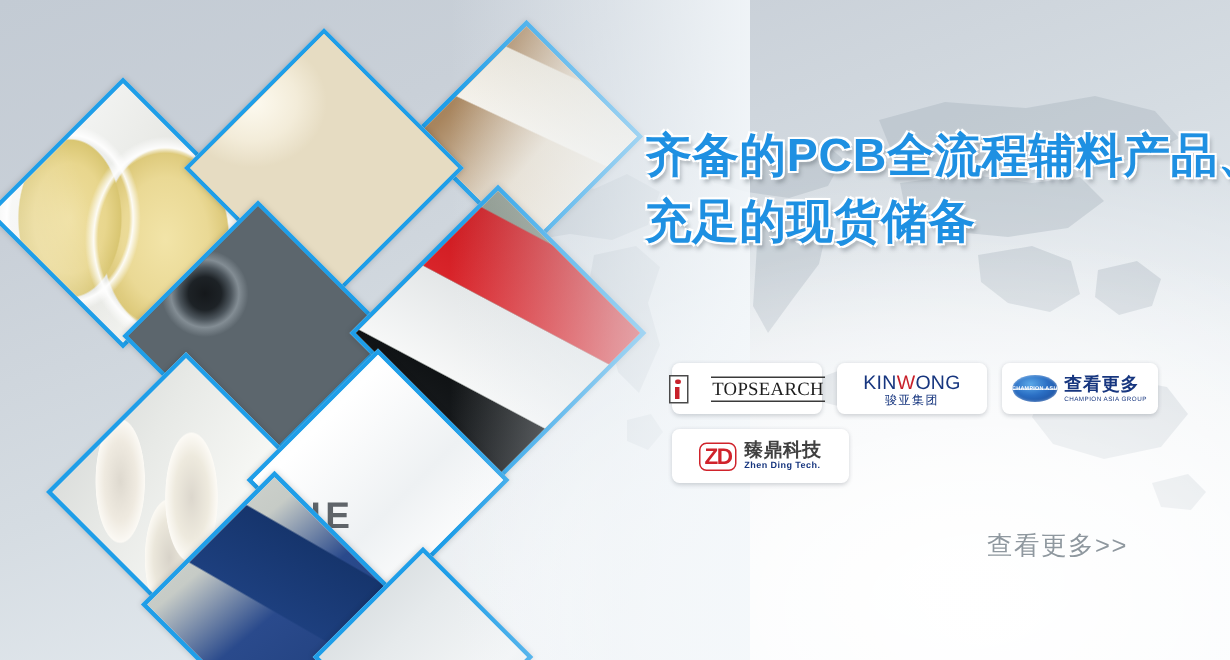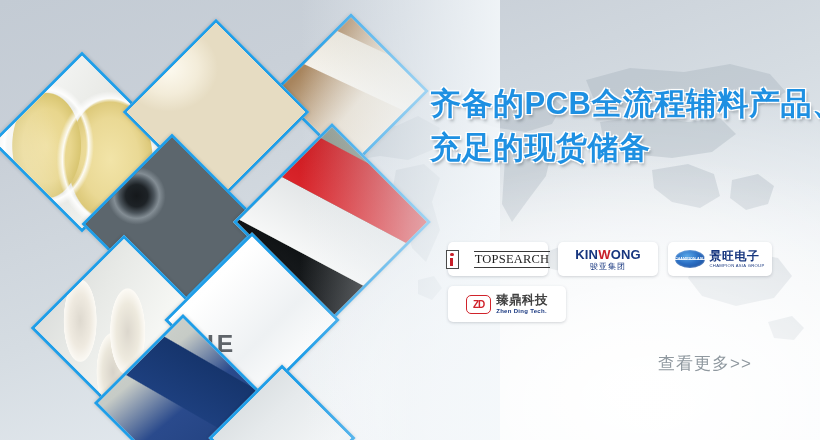--- a/index.html
+++ b/index.html
@@ -266,21 +266,21 @@
     border-bottom: 1.2px solid #3a3a3a;
     border-top: 1.2px solid #3a3a3a;
     padding: 0 1px;
     line-height: 15px;
   }
 
   
   .kw-wrap { text-align: center; line-height: 1; }
   .kw-en {
     font-family: "Liberation Sans", sans-serif;
-    font-weight: 700;
+    font-weight: 400;
     font-size: 13px;
     color: #17367f;
     letter-spacing: 0.2px;
   }
   .kw-en .w { color: #c8202a; }
   .kw-cn {
     font-size: 8px;
     color: #17367f;
     margin-top: 2px;
     letter-spacing: 1px;
@@ -329,21 +329,21 @@
 
   
   .zd-wrap { display: flex; align-items: center; gap: 5px; }
   .zd-mark {
     width: 25px; height: 19px;
     border: 1.8px solid #d0232b;
     border-radius: 5px;
     position: relative;
     box-sizing: border-box;
     display:flex; align-items:center; justify-content:center;
-    font-size: 10px; font-weight: 700; color:#d0232b;
+    font-size: 15px; font-weight: 700; color:#d0232b;
     font-family:"Liberation Sans", sans-serif;
     letter-spacing:-1px;
   }
   .zd-txt { line-height: 1; }
   .zd-cn {
     font-family: "Liberation Sans", "DejaVu Sans", sans-serif;
     font-weight: 700;
     font-size: 12.5px;
     color: #404040;
     letter-spacing: 0.4px;
@@ -450,21 +450,21 @@
           <div class="kw-cn">骏亚集团</div>
         </div>
       </div>
 
       <div class="logo-card lc-champion">
         <div class="ca-wrap">
           <span class="ca-globe">
             <span class="ca-globe-txt">CHAMPION ASIA</span>
           </span>
           <span class="ca-txt">
-            <span class="ca-cn" style="display:block;">景旺电子</span>
+            <span class="ca-cn" style="display:block;">查看更多</span>
             <span class="ca-en" style="display:block;">CHAMPION ASIA GROUP</span>
           </span>
         </div>
       </div>
 
     </div>
 
     <div class="logo-row">
 
       <div class="logo-card lc-zhending">

